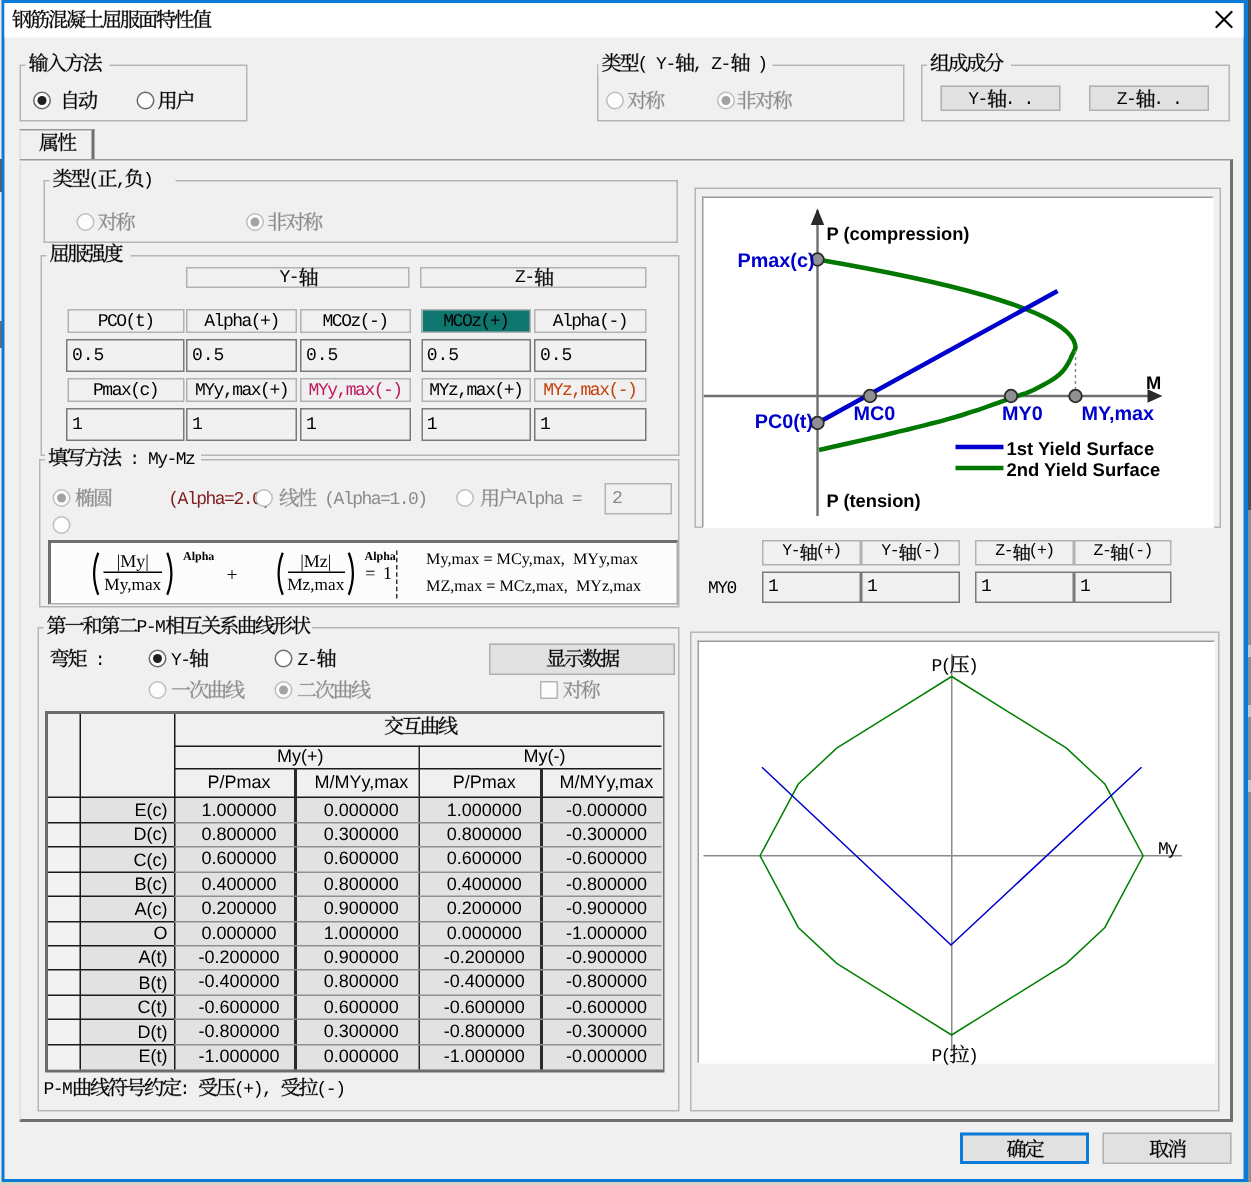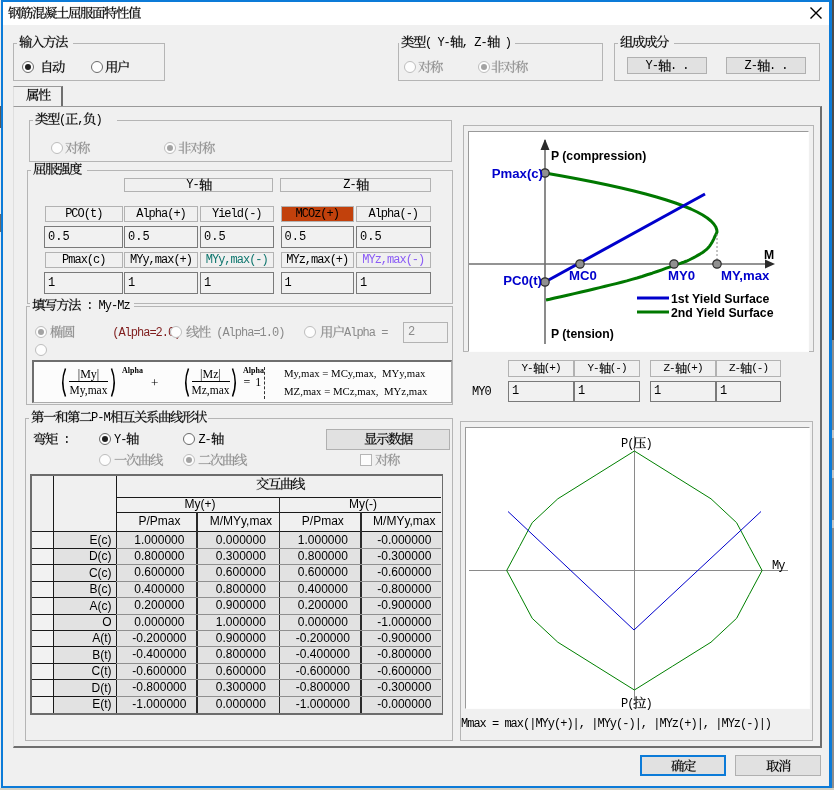--- a/index.html
+++ b/index.html
@@ -219,23 +219,23 @@
         <use href="#k63" transform="translate(0,10.8) scale(0.013404,-0.013404)"></use>
       </svg>
     </div>
     <div class="a" style="left:45px;top:205.5px;width:77.5px;height:16.5px;border:1px solid #b2b2b2;background:#f0f0f0;display:flex;align-items:center;justify-content:center;">
       <span style="font:12px 'Liberation Mono', monospace;letter-spacing:-1.0px;color:#000;">PCO(t)</span>
     </div>
     <div class="a" style="left:124px;top:205.5px;width:74px;height:16.5px;border:1px solid #b2b2b2;background:#f0f0f0;display:flex;align-items:center;justify-content:center;">
       <span style="font:12px 'Liberation Mono', monospace;letter-spacing:-1.0px;color:#000;">Alpha(+)</span>
     </div>
     <div class="a" style="left:200px;top:205.5px;width:73.5px;height:16.5px;border:1px solid #b2b2b2;background:#f0f0f0;display:flex;align-items:center;justify-content:center;">
-      <span style="font:12px 'Liberation Mono', monospace;letter-spacing:-1.0px;color:#000;">Yield(-)</span>
-    </div>
-    <div class="a" style="left:280.5px;top:205.5px;width:73.5px;height:16.5px;border:1px solid #b2b2b2;background:#c2410c;display:flex;align-items:center;justify-content:center;">
+      <span style="font:12px 'Liberation Mono', monospace;letter-spacing:-1.0px;color:#000;">MCOz(-)</span>
+    </div>
+    <div class="a" style="left:280.5px;top:205.5px;width:73.5px;height:16.5px;border:1px solid #b2b2b2;background:#0f766e;display:flex;align-items:center;justify-content:center;">
       <span style="font:12px 'Liberation Mono', monospace;letter-spacing:-1.0px;color:#000;">MCOz(+)</span>
     </div>
     <div class="a" style="left:356px;top:205.5px;width:74.5px;height:16.5px;border:1px solid #b2b2b2;background:#f0f0f0;display:flex;align-items:center;justify-content:center;">
       <span style="font:12px 'Liberation Mono', monospace;letter-spacing:-1.0px;color:#000;">Alpha(-)</span>
     </div>
     <div class="a" style="left:44px;top:226px;width:78.5px;height:22px;border:1px solid #7a7a7a;background:#f1f1f1;display:flex;align-items:center;padding-left:3px;">
       <span style="font:12px 'Liberation Mono', monospace;color:#000;">0.5</span>
     </div>
     <div class="a" style="left:124px;top:226px;width:74px;height:22px;border:1px solid #7a7a7a;background:#f1f1f1;display:flex;align-items:center;padding-left:3px;">
       <span style="font:12px 'Liberation Mono', monospace;color:#000;">0.5</span>
@@ -249,27 +249,27 @@
     <div class="a" style="left:356px;top:226px;width:74.5px;height:22px;border:1px solid #7a7a7a;background:#f1f1f1;display:flex;align-items:center;padding-left:3px;">
       <span style="font:12px 'Liberation Mono', monospace;color:#000;">0.5</span>
     </div>
     <div class="a" style="left:45px;top:252px;width:77.5px;height:16px;border:1px solid #b2b2b2;background:#f0f0f0;display:flex;align-items:center;justify-content:center;">
       <span style="font:12px 'Liberation Mono', monospace;letter-spacing:-1.0px;color:#000;">Pmax(c)</span>
     </div>
     <div class="a" style="left:124px;top:252px;width:74px;height:16px;border:1px solid #b2b2b2;background:#f0f0f0;display:flex;align-items:center;justify-content:center;">
       <span style="font:12px 'Liberation Mono', monospace;letter-spacing:-1.0px;color:#000;">MYy,max(+)</span>
     </div>
     <div class="a" style="left:200px;top:252px;width:73.5px;height:16px;border:1px solid #b2b2b2;background:#f0f0f0;display:flex;align-items:center;justify-content:center;">
-      <span style="font:12px 'Liberation Mono', monospace;letter-spacing:-1.0px;color:#0f766e;">MYy,max(-)</span>
+      <span style="font:12px 'Liberation Mono', monospace;letter-spacing:-1.0px;color:#be185d;">MYy,max(-)</span>
     </div>
     <div class="a" style="left:280.5px;top:252px;width:73.5px;height:16px;border:1px solid #b2b2b2;background:#f0f0f0;display:flex;align-items:center;justify-content:center;">
       <span style="font:12px 'Liberation Mono', monospace;letter-spacing:-1.0px;color:#000;">MYz,max(+)</span>
     </div>
     <div class="a" style="left:356px;top:252px;width:74.5px;height:16px;border:1px solid #b2b2b2;background:#f0f0f0;display:flex;align-items:center;justify-content:center;">
-      <span style="font:12px 'Liberation Mono', monospace;letter-spacing:-1.0px;color:#8b5cf6;">MYz,max(-)</span>
+      <span style="font:12px 'Liberation Mono', monospace;letter-spacing:-1.0px;color:#c2410c;">MYz,max(-)</span>
     </div>
     <div class="a" style="left:44px;top:272px;width:78.5px;height:22px;border:1px solid #7a7a7a;background:#f1f1f1;display:flex;align-items:center;padding-left:3px;">
       <span style="font:12px 'Liberation Mono', monospace;color:#000;">1</span>
     </div>
     <div class="a" style="left:124px;top:272px;width:74px;height:22px;border:1px solid #7a7a7a;background:#f1f1f1;display:flex;align-items:center;padding-left:3px;">
       <span style="font:12px 'Liberation Mono', monospace;color:#000;">1</span>
     </div>
     <div class="a" style="left:200px;top:272px;width:73.5px;height:22px;border:1px solid #7a7a7a;background:#f1f1f1;display:flex;align-items:center;padding-left:3px;">
       <span style="font:12px 'Liberation Mono', monospace;color:#000;">1</span>
     </div>
@@ -484,20 +484,34 @@
     <div class="a" style="left:199.7px;top:679.1px;width:82.4px;height:16.4px;text-align:center;"><span style="font:normal 12px 'Liberation Sans', sans-serif;color:#000;line-height:16.4px;">0.300000</span></div>
     <div class="a" style="left:282.1px;top:679.1px;width:81.5px;height:16.4px;text-align:center;"><span style="font:normal 12px 'Liberation Sans', sans-serif;color:#000;line-height:16.4px;">-0.800000</span></div>
     <div class="a" style="left:363.6px;top:679.1px;width:81.4px;height:16.4px;text-align:center;"><span style="font:normal 12px 'Liberation Sans', sans-serif;color:#000;line-height:16.4px;">-0.300000</span></div>
     <div class="a" style="left:31.5px;top:695.5px;width:84.1px;height:1px;background:#1a1a1a;"></div>
     <div class="a" style="left:115.6px;top:695.5px;width:325.9px;height:1px;background:#8f8f8f;"></div>
     <div class="a" style="left:53px;top:697px;white-space:nowrap;"><span style="font:normal 12px 'Liberation Sans', sans-serif;color:#000;display:inline-block;width:58.6px;text-align:right;padding-right:4px;line-height:15px;">E(t)</span></div>
     <div class="a" style="left:119.1px;top:695.5px;width:80.6px;height:16.4px;text-align:center;"><span style="font:normal 12px 'Liberation Sans', sans-serif;color:#000;line-height:16.4px;">-1.000000</span></div>
     <div class="a" style="left:199.7px;top:695.5px;width:82.4px;height:16.4px;text-align:center;"><span style="font:normal 12px 'Liberation Sans', sans-serif;color:#000;line-height:16.4px;">0.000000</span></div>
     <div class="a" style="left:282.1px;top:695.5px;width:81.5px;height:16.4px;text-align:center;"><span style="font:normal 12px 'Liberation Sans', sans-serif;color:#000;line-height:16.4px;">-1.000000</span></div>
     <div class="a" style="left:363.6px;top:695.5px;width:81.4px;height:16.4px;text-align:center;"><span style="font:normal 12px 'Liberation Sans', sans-serif;color:#000;line-height:16.4px;">-0.000000</span></div>
+    <div class="a" style="left:29px;top:719px;white-space:nowrap;"><span style="font:12px 'Liberation Mono', monospace;letter-spacing:-1.0px;color:#000;">P-M</span><svg class="ck" width="72" height="12" style="fill:#000;stroke:#000;stroke-width:16">
+        <use href="#k37" transform="translate(0,10.8) scale(0.013404,-0.013404)"></use>
+        <use href="#k59" transform="translate(12,10.8) scale(0.013404,-0.013404)"></use>
+        <use href="#k53" transform="translate(24,10.8) scale(0.013404,-0.013404)"></use>
+        <use href="#k14" transform="translate(36,10.8) scale(0.013404,-0.013404)"></use>
+        <use href="#k58" transform="translate(48,10.8) scale(0.013404,-0.013404)"></use>
+        <use href="#k20" transform="translate(60,10.8) scale(0.013404,-0.013404)"></use>
+      </svg><span style="font:12px 'Liberation Mono', monospace;letter-spacing:-1.0px;color:#000;">:&nbsp;</span><svg class="ck" width="24" height="12" style="fill:#000;stroke:#000;stroke-width:16">
+        <use href="#k13" transform="translate(0,10.8) scale(0.013404,-0.013404)"></use>
+        <use href="#k11" transform="translate(12,10.8) scale(0.013404,-0.013404)"></use>
+      </svg><span style="font:12px 'Liberation Mono', monospace;letter-spacing:-1.0px;color:#000;">(+),&nbsp;</span><svg class="ck" width="24" height="12" style="fill:#000;stroke:#000;stroke-width:16">
+        <use href="#k13" transform="translate(0,10.8) scale(0.013404,-0.013404)"></use>
+        <use href="#k32" transform="translate(12,10.8) scale(0.013404,-0.013404)"></use>
+      </svg><span style="font:12px 'Liberation Mono', monospace;letter-spacing:-1.0px;color:#000;">(-)</span></div>
     <div class="a" style="left:463px;top:125px;width:351px;height:227px;border:1px solid #b5b5b5;"></div>
     <div class="a" style="left:468px;top:131px;width:341px;height:221px;background:#fff;border:1px solid #9a9a9a;border-bottom-color:#fdfdfd;border-right-color:#fdfdfd;"></div>
     <svg class="a" style="left:469px;top:132px" width="339" height="219">
       <line x1="76" y1="8" x2="76" y2="212" stroke="#6f6f6f" stroke-width="1.6"></line>
       <line x1="0" y1="132" x2="301" y2="132" stroke="#6f6f6f" stroke-width="1.6"></line>
       <path d="M71.5,18 L80.5,18 L76,7 Z" fill="#2a2a2a"></path>
       <path d="M296,127.5 L296,136.5 L306,132 Z" fill="#2a2a2a"></path>
       <polyline points="76,41 93.1,44 109.2,47 124.5,50 138.9,53 152.4,56 165,59 176.7,62 187.5,65 197.4,68 206.5,71 214.6,74 221.9,77 228.2,80 233.7,83 238.3,86 242,89 244.8,92 246.8,95 247.8,98 248,100 247.4,101.3 246.6,103 245.6,105 244.6,107.3 243.4,109.7 242,112 240.6,114.1 239,116 237.3,117.6 235.3,119.2 233.2,120.7 231,122.1 228.7,123.4 226.4,124.7 224.2,125.9 222,127 220,128 218.2,128.8 216.5,129.5 214.8,130.2 212.8,130.8 210.7,131.6 208.1,132.4 205,133.5 201.4,134.8 197.3,136.2 192.9,137.8 188.1,139.5 183.2,141.2 178.1,142.8 173,144.5 168,146 162.9,147.4 157.8,148.9 152.5,150.2 147.2,151.6 141.8,152.9 136.2,154.3 130.7,155.6 125,157 118.9,158.5 112.2,160 105.3,161.6 98.3,163.2 91.7,164.7 85.7,166 80.7,167.2 77,168" fill="none" stroke="#007800" stroke-width="3" stroke-linejoin="round"></polyline>
       <line x1="76" y1="150" x2="236" y2="62" stroke="#0000cc" stroke-width="3"></line>
       <line x1="248" y1="102" x2="248" y2="130" stroke="#8a8a8a" stroke-dasharray="2,2"></line>
@@ -568,21 +582,20 @@
       <polygon points="168.4,23 206.7,46.9 245,70.8 270.6,94.7 283.3,118.6 296.1,142.5 283.3,166.4 270.6,190.3 245,214.2 206.7,238.1 168.4,262 130.1,238.1 91.8,214.2 66.2,190.3 53.5,166.4 40.7,142.5 53.5,118.6 66.2,94.7 91.8,70.8 130.1,46.9" fill="none" stroke="#008000"></polygon>
       <polyline points="42,83.5 168,202 295,83.5" fill="none" stroke="#0000cc"></polyline>
     </svg>
     <div class="a" style="left:621px;top:437px;white-space:nowrap;"><span style="font:12px 'Liberation Mono', monospace;letter-spacing:-1.0px;color:#000;">P(</span><svg class="ck" width="12" height="12" style="fill:#000;stroke:#000;stroke-width:16">
         <use href="#k11" transform="translate(0,10.8) scale(0.013404,-0.013404)"></use>
       </svg><span style="font:12px 'Liberation Mono', monospace;letter-spacing:-1.0px;color:#000;">)</span></div>
     <div class="a" style="left:621px;top:697px;white-space:nowrap;"><span style="font:12px 'Liberation Mono', monospace;letter-spacing:-1.0px;color:#000;">P(</span><svg class="ck" width="12" height="12" style="fill:#000;stroke:#000;stroke-width:16">
         <use href="#k32" transform="translate(0,10.8) scale(0.013404,-0.013404)"></use>
       </svg><span style="font:12px 'Liberation Mono', monospace;letter-spacing:-1.0px;color:#000;">)</span></div>
     <div class="a" style="left:772px;top:559px;white-space:nowrap;"><span style="font:12px 'Liberation Mono', monospace;letter-spacing:-1.0px;color:#000;">My</span></div>
-    <div class="a" style="left:461px;top:717px;white-space:nowrap;"><span style="font:12px 'Liberation Mono', monospace;letter-spacing:-1.0px;color:#000;">Mmax&nbsp;=&nbsp;max(|MYy(+)|,&nbsp;|MYy(-)|,&nbsp;|MYz(+)|,&nbsp;|MYz(-)|)</span></div>
     <div class="a" style="left:640px;top:755px;width:86px;height:21px;border:2px solid #0c7bd8;background:#e1e1e1;display:flex;align-items:center;justify-content:center;">
       <svg class="ck" width="24" height="12" style="fill:#000;stroke:#000;stroke-width:16">
         <use href="#k50" transform="translate(0,10.8) scale(0.013404,-0.013404)"></use>
         <use href="#k20" transform="translate(12,10.8) scale(0.013404,-0.013404)"></use>
       </svg>
     </div>
     <div class="a" style="left:735px;top:755px;width:86px;height:21px;border:1px solid #b0b0b0;background:#e1e1e1;display:flex;align-items:center;justify-content:center;">
       <svg class="ck" width="24" height="12" style="fill:#000;stroke:#000;stroke-width:16">
         <use href="#k12" transform="translate(0,10.8) scale(0.013404,-0.013404)"></use>
         <use href="#k43" transform="translate(12,10.8) scale(0.013404,-0.013404)"></use>

